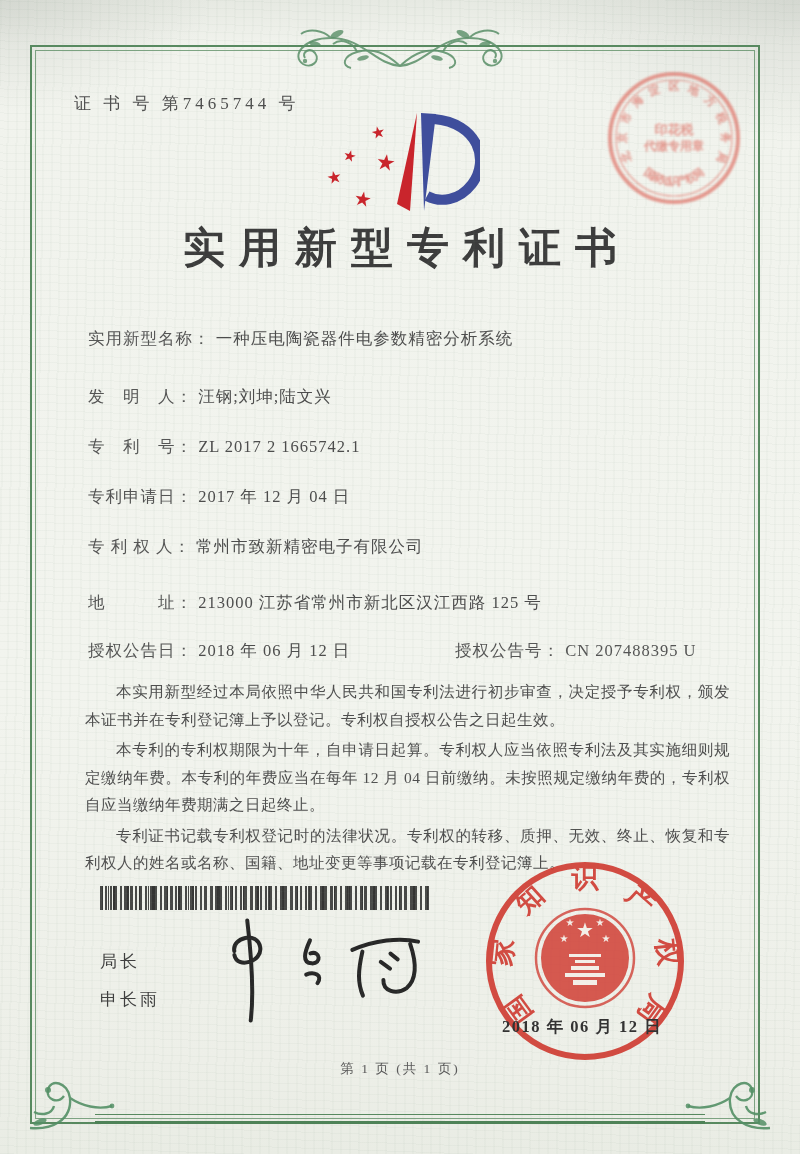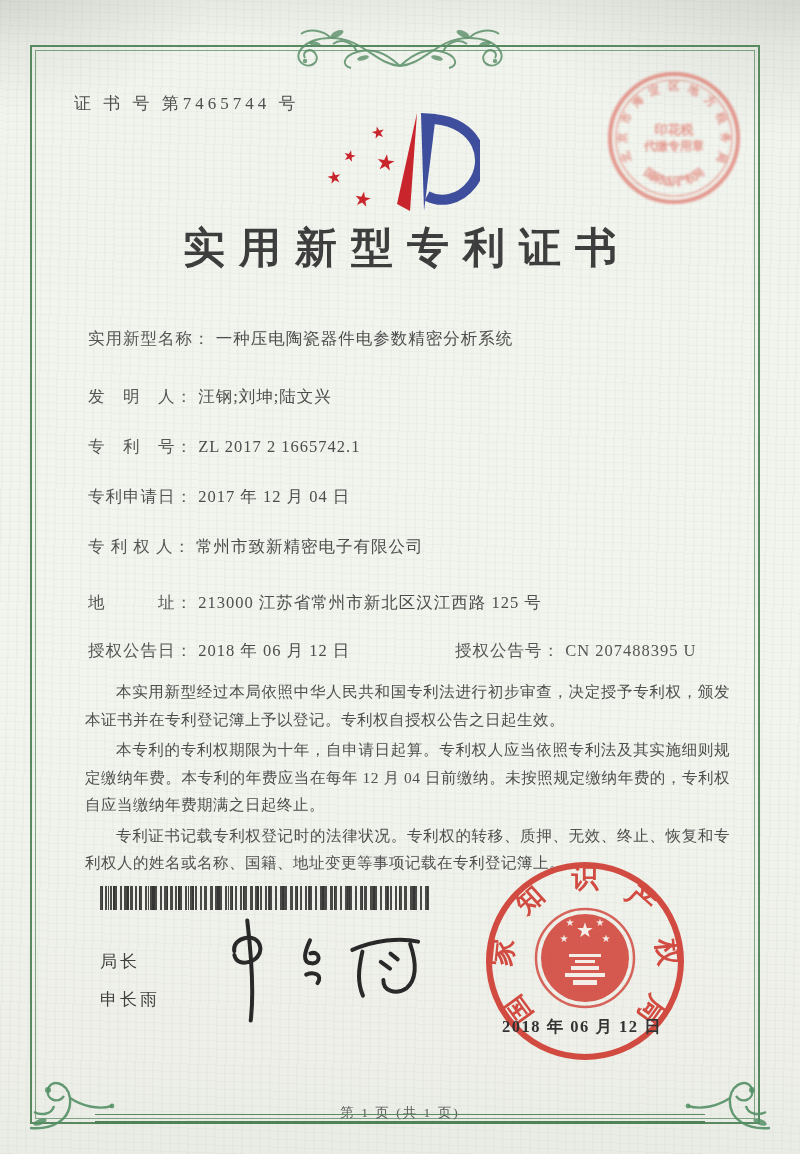--- a/index.html
+++ b/index.html
@@ -40,21 +40,21 @@
       repeating-linear-gradient(90deg,#1a1a1a 0 1px,transparent 1px 8px),
       repeating-linear-gradient(90deg,#000 0 3px,transparent 3px 13px);}
   .signer-title{position:absolute;left:100px;top:950px;font-size:17px;letter-spacing:3px;color:#3f3f3f;}
   .signer-name{position:absolute;left:100px;top:988px;font-size:17px;letter-spacing:3px;color:#3f3f3f;}
   .signature{position:absolute;left:205px;top:912px;transform:rotate(-2deg);}
   .seal{position:absolute;left:482px;top:858px;opacity:.9;filter:blur(.3px);z-index:2;}
   .seal-date{position:absolute;left:502px;top:1016px;font-size:16.5px;font-weight:700;
     color:#333;letter-spacing:1.5px;z-index:3;white-space:nowrap;}
   .stamp-small{position:absolute;left:604px;top:68px;opacity:.6;filter:blur(1.2px);}
   .footer{position:absolute;left:0;top:1060px;width:100%;text-align:center;
-    font-size:13.5px;letter-spacing:2px;color:#5a5a5a;z-index:2;margin-top:44px;}
+    font-size:13.5px;letter-spacing:2px;color:#5a5a5a;z-index:2;}
 </style>
 </head>
 <body>
 
 <div class="page">
 
   <div class="frame">
     <div class="frame-inner"></div>
   </div>
   <div class="bottom-line"></div>

